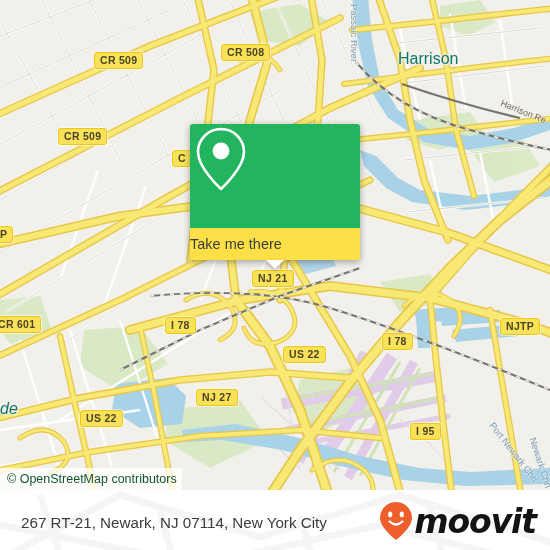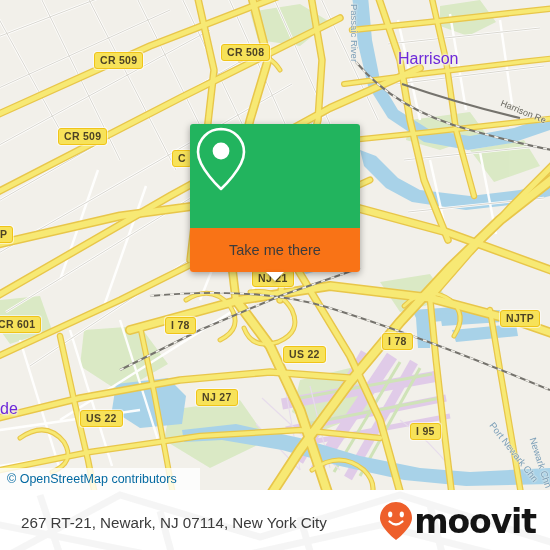--- a/index.html
+++ b/index.html
@@ -8,51 +8,51 @@
 
   
   #map{position:absolute;left:0;top:0;width:550px;height:490px;overflow:hidden;background:#f2f0ea;}
   #map svg{position:absolute;left:0;top:0;}
 
   
   .shield{position:absolute;background:#f7e259;border:1.5px solid #f0c419;border-radius:3px;
           color:#4d4326;font-size:10.5px;font-weight:bold;letter-spacing:.3px;
           padding:1px 5px 2px 5px;white-space:nowrap;line-height:12px;
           box-shadow:0 0 0 1px rgba(255,255,255,.55);}
-  .placelabel{position:absolute;color:#6d28d9;font-size:16px;white-space:nowrap;
+  .placelabel{position:absolute;color:#0f766e;font-size:16px;white-space:nowrap;
               text-shadow:0 0 3px #f2f0ea,0 0 3px #f2f0ea,0 0 2px #f2f0ea,1px 1px 2px #f2f0ea;}
   .waterlabel{position:absolute;color:#7c9fb8;font-size:9.5px;white-space:nowrap;
               text-shadow:0 0 2px #f2f0ea,0 0 2px #f2f0ea;}
   .roadlabel{position:absolute;color:#6b6a62;font-size:9px;white-space:nowrap;
              text-shadow:0 0 2px #f2f0ea,0 0 2px #f2f0ea;}
 
   
   #card{position:absolute;left:190px;top:124px;width:170px;border-radius:3px;
         box-shadow:0 2px 7px rgba(0,0,0,.35);overflow:visible;}
   #card-head{height:104px;border-radius:3px 3px 0 0;display:flex;align-items:center;justify-content:center;}
-  #card-foot{height:44px;background:#f97316;border-radius:0 0 3px 3px;display:flex;
-             align-items:center;justify-content:center;}
+  #card-foot{height:32px;background:#fde047;border-radius:0 0 3px 3px;display:flex;
+             align-items:center;justify-content:flex-start;}
   #card-foot-label{color:#3c3c3c;font-size:14.5px;}
   #card-tail{position:absolute;left:50%;bottom:-9px;margin-left:-9px;width:0;height:0;
              border-left:9px solid transparent;border-right:9px solid transparent;
              border-top:9px solid #fff;filter:drop-shadow(0 2px 2px rgba(0,0,0,.25));}
 
   
   #attrib{position:absolute;left:0;top:468px;height:22px;display:flex;align-items:center;
-          padding:0 23px 0 7px;background:rgba(255,255,255,.78);
-          color:#0369a1;font-size:12.5px;white-space:nowrap;}
+          padding:0 5px 0 7px;background:rgba(255,255,255,.78);
+          color:#14532d;font-size:12.5px;white-space:nowrap;}
 
   
   #footer{position:absolute;left:0;top:490px;width:550px;height:60px;background:#fff;overflow:hidden;}
   #footer-watermark{position:absolute;left:0;top:-465px;opacity:.055;}
   #footer-inner{position:relative;display:flex;align-items:center;height:60px;padding:2px 10px 0 21px;}
   #footer-address{color:#3b3b3b;font-size:15.2px;white-space:nowrap;}
   #brand{position:absolute;right:14px;top:50%;transform:translateY(-50%);display:flex;align-items:center;}
   #brand-word{color:#141414;font-size:33px;font-weight:bold;letter-spacing:-1.1px;margin-left:1px;
-              font-family:"DejaVu Sans",sans-serif;}
+              font-family:"DejaVu Sans",sans-serif;font-style:italic;}
 </style>
 </head>
 <body>
 
 <div id="page">
 
   <div id="map">
 
     <svg width="550" height="490" viewBox="0 0 550 490">
       <defs>
@@ -255,29 +255,29 @@
     </svg>
 
     <div class="shield" style="left:94px;top:52px;">CR 509</div>
     <div class="shield" style="left:205px;top:44px;margin-left:16px;">CR 508</div>
     <div class="shield" style="left:58px;top:128px;">CR 509</div>
     <div class="shield" style="left:172px;top:150px;">C</div>
     <div class="shield" style="left:-6px;top:226px;">P</div>
     <div class="shield" style="left:252px;top:270px;">NJ 21</div>
     <div class="shield" style="left:-8px;top:316px;">CR 601</div>
     <div class="shield" style="left:165px;top:317px;">I 78</div>
-    <div class="shield" style="left:500px;top:310px;">NJTP</div>
+    <div class="shield" style="left:500px;top:318px;">NJTP</div>
     <div class="shield" style="left:382px;top:333px;">I 78</div>
     <div class="shield" style="left:283px;top:346px;">US 22</div>
     <div class="shield" style="left:196px;top:389px;">NJ 27</div>
     <div class="shield" style="left:80px;top:410px;">US 22</div>
     <div class="shield" style="left:410px;top:415px;margin-top:8px;">I 95</div>
 
     <div class="placelabel" style="left:398px;top:50px;">Harrison</div>
-    <div class="placelabel" style="left:0px;top:400px;">de</div>
+    <div class="placelabel" style="left:0px;top:400px;font-style:italic;">de</div>
 
     <div class="waterlabel" style="left:360px;top:4px;transform:rotate(90deg);transform-origin:left top;">Passaic River</div>
     <div class="waterlabel" style="left:496px;top:420px;transform:rotate(52deg);transform-origin:left top;">Port Newark Chn</div>
     <div class="waterlabel" style="left:538px;top:436px;transform:rotate(72deg);transform-origin:left top;">Newark Chn</div>
 
     <div class="roadlabel" style="left:503px;top:98px;transform:rotate(22deg);transform-origin:left top;">Harrison Re</div>
 
     <div id="card">
       <div id="card-head" style="background:#22b45e;">
         <svg width="62" height="70" viewBox="0 0 62 70">

